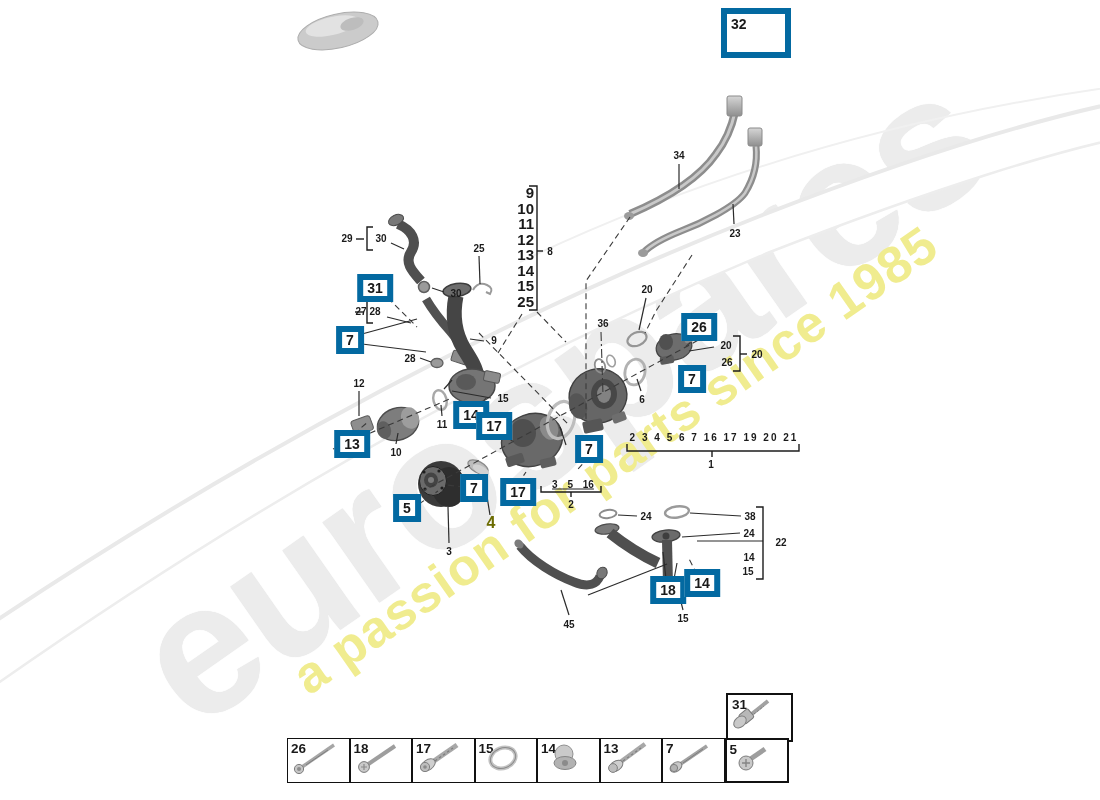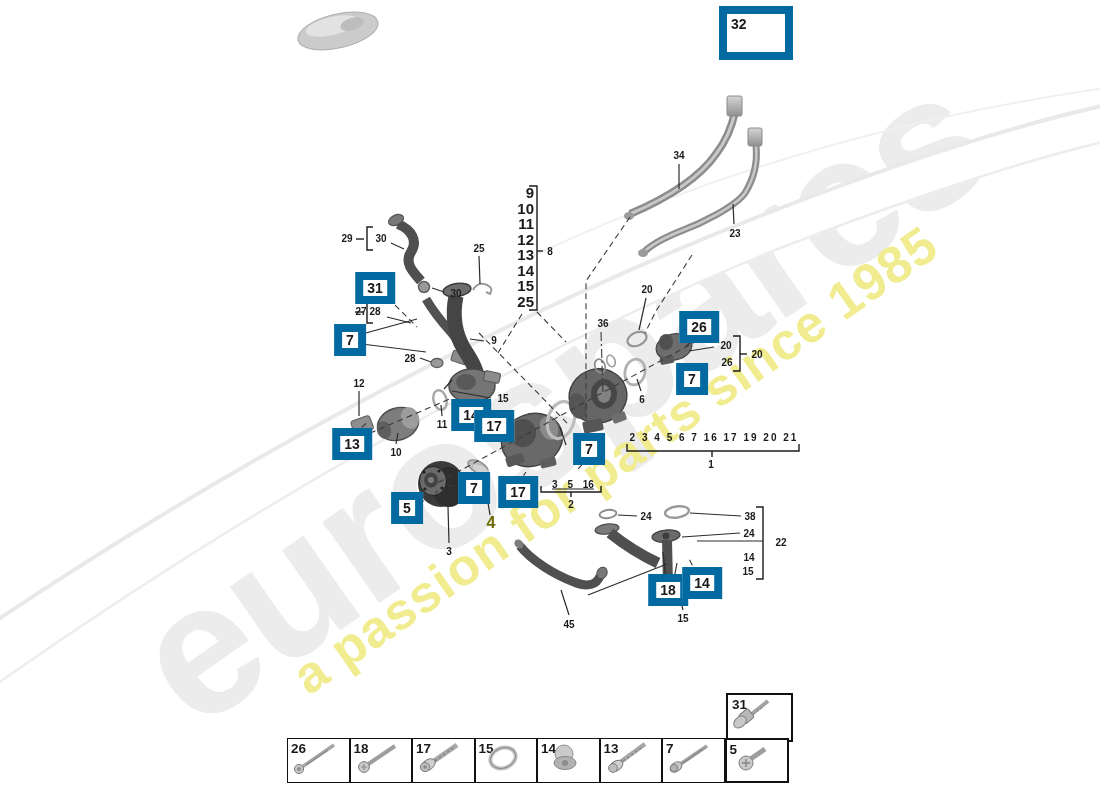--- a/index.html
+++ b/index.html
@@ -9,21 +9,21 @@
   .wm-brand{position:absolute;left:-40px;top:288px;width:1200px;height:220px;line-height:220px;
             text-align:center;font-size:186px;font-weight:bold;letter-spacing:-2px;
             transform:rotate(-35deg);white-space:nowrap;user-select:none;
             text-shadow:0 0 1px #e2e2e2, 2px 2px 0 #ffffff, -2px -2px 0 #ffffff;}
   .wm-tagline{position:absolute;left:160px;top:425px;width:910px;height:70px;line-height:70px;
               text-align:center;font-size:52px;font-weight:bold;letter-spacing:1px;
               transform:rotate(-35deg);white-space:nowrap;user-select:none;}
   .co{position:absolute;transform:translate(-50%,-50%);font-size:10px;font-weight:bold;
       color:#1a1a1a;white-space:nowrap;z-index:30;}
   .cb{position:absolute;transform:translate(-50%,-50%);font-size:14px;font-weight:bold;
-      color:#1a1a1a;background:#fff;border:8px solid #0369a1;padding:0px 4px;line-height:16px;
+      color:#1a1a1a;background:#fff;border:6px solid #0369a1;padding:0px 4px;line-height:16px;
       white-space:nowrap;z-index:30;}
   .stack{position:absolute;left:498px;top:185px;width:36px;display:flex;flex-direction:column;
          align-items:flex-end;z-index:30;}
   .stack div{font-size:15px;font-weight:bold;color:#1a1a1a;line-height:15.5px;}
   .spread{letter-spacing:2px;}
   .wide{word-spacing:7px;text-decoration:underline;}
   .sel{color:#6b6b00;}
   
   .legrow{position:absolute;left:287px;top:738px;width:502px;height:45px;display:flex;z-index:25;}
   .legcell{position:relative;flex:1 1 0;border:1.6px solid #111;border-left-width:0.8px;border-right-width:0.8px;

